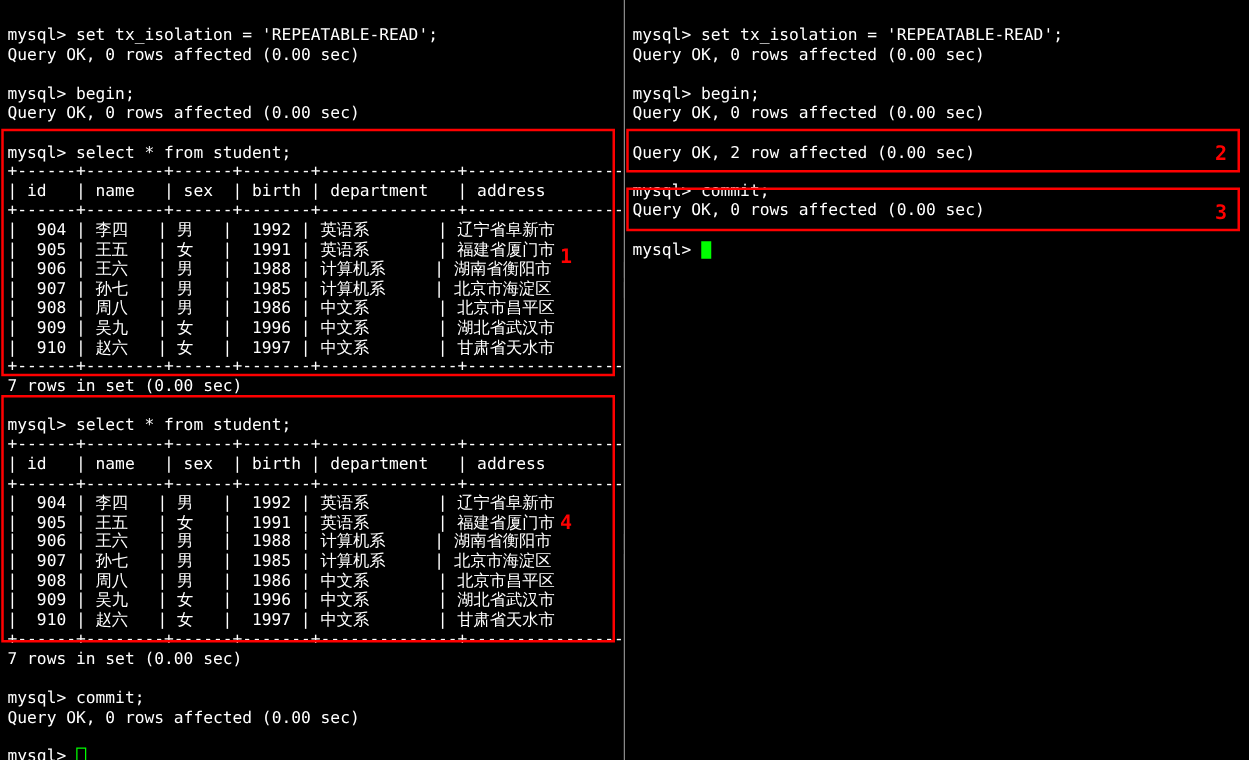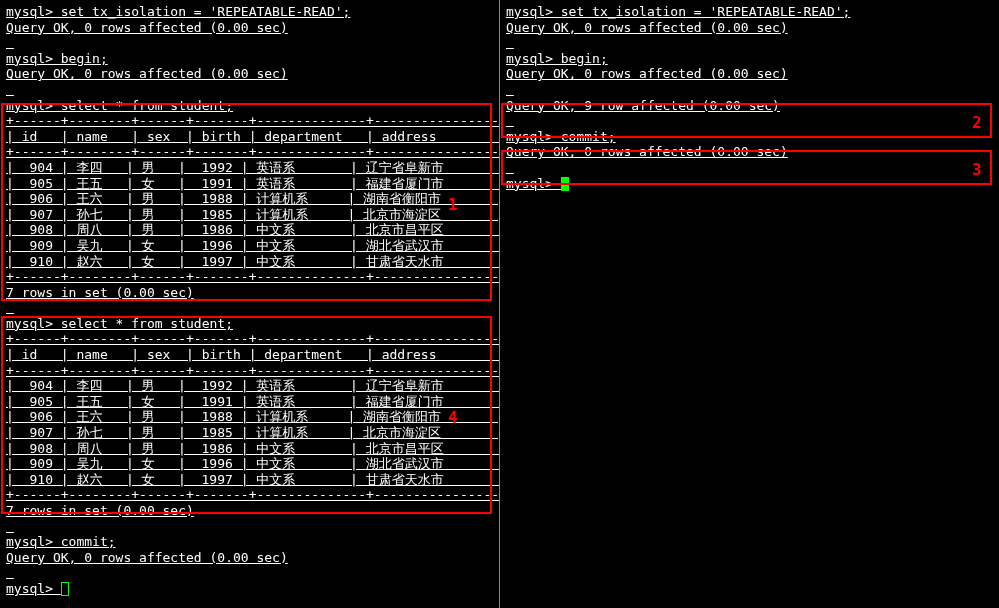--- a/index.html
+++ b/index.html
@@ -8,24 +8,23 @@
       color: #fff;
       font-family: 'Consolas', 'Monaco', monospace;
       font-size: 13px;
       line-height: 1.2;
       width: 999px;
       height: 608px;
       display: flex;
     }
     .panel {
       width: 499px;
-      padding: 4px 6px;
+      padding: 21px 6px;
       position: relative;
       overflow: hidden;
-      text-decoration: underline;
     }
     .divider {
       width: 1px;
       background: #888;
     }
     .line { white-space: pre; }
     .red-box {
       position: absolute;
       border: 2px solid #ff0000;
     }
@@ -102,21 +101,21 @@
 
 <div class="divider"></div>
 
 <div class="panel">
   <div class="line">mysql&gt; set tx_isolation = 'REPEATABLE-READ';</div>
   <div class="line">Query OK, 0 rows affected (0.00 sec)</div>
   <div class="line">&nbsp;</div>
   <div class="line">mysql&gt; begin;</div>
   <div class="line">Query OK, 0 rows affected (0.00 sec)</div>
   <div class="line">&nbsp;</div>
-  <div class="line">Query OK, 9 row affected (0.00 sec)</div>
+  <div class="line">Query OK, 2 row affected (0.00 sec)</div>
   <div class="line">&nbsp;</div>
   <div class="line">mysql&gt; commit;</div>
   <div class="line">Query OK, 0 rows affected (0.00 sec)</div>
   <div class="line">&nbsp;</div>
   <div class="line"><span>mysql&gt; </span><span class="cursor"></span></div>
 
   <div class="red-box" style="left:1px; top:103px; width:491px; height:35px;"></div>
   <div class="red-label" style="left:472px; top:113px;">2</div>
 
   <div class="red-box" style="left:1px; top:150px; width:491px; height:35px;"></div>

